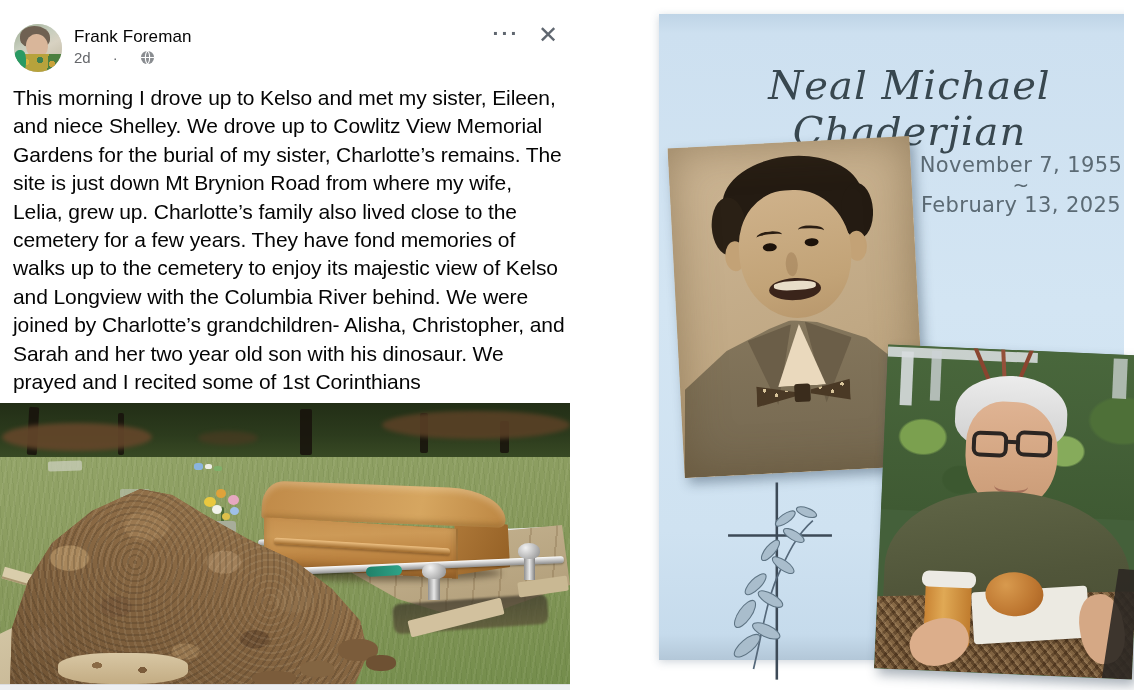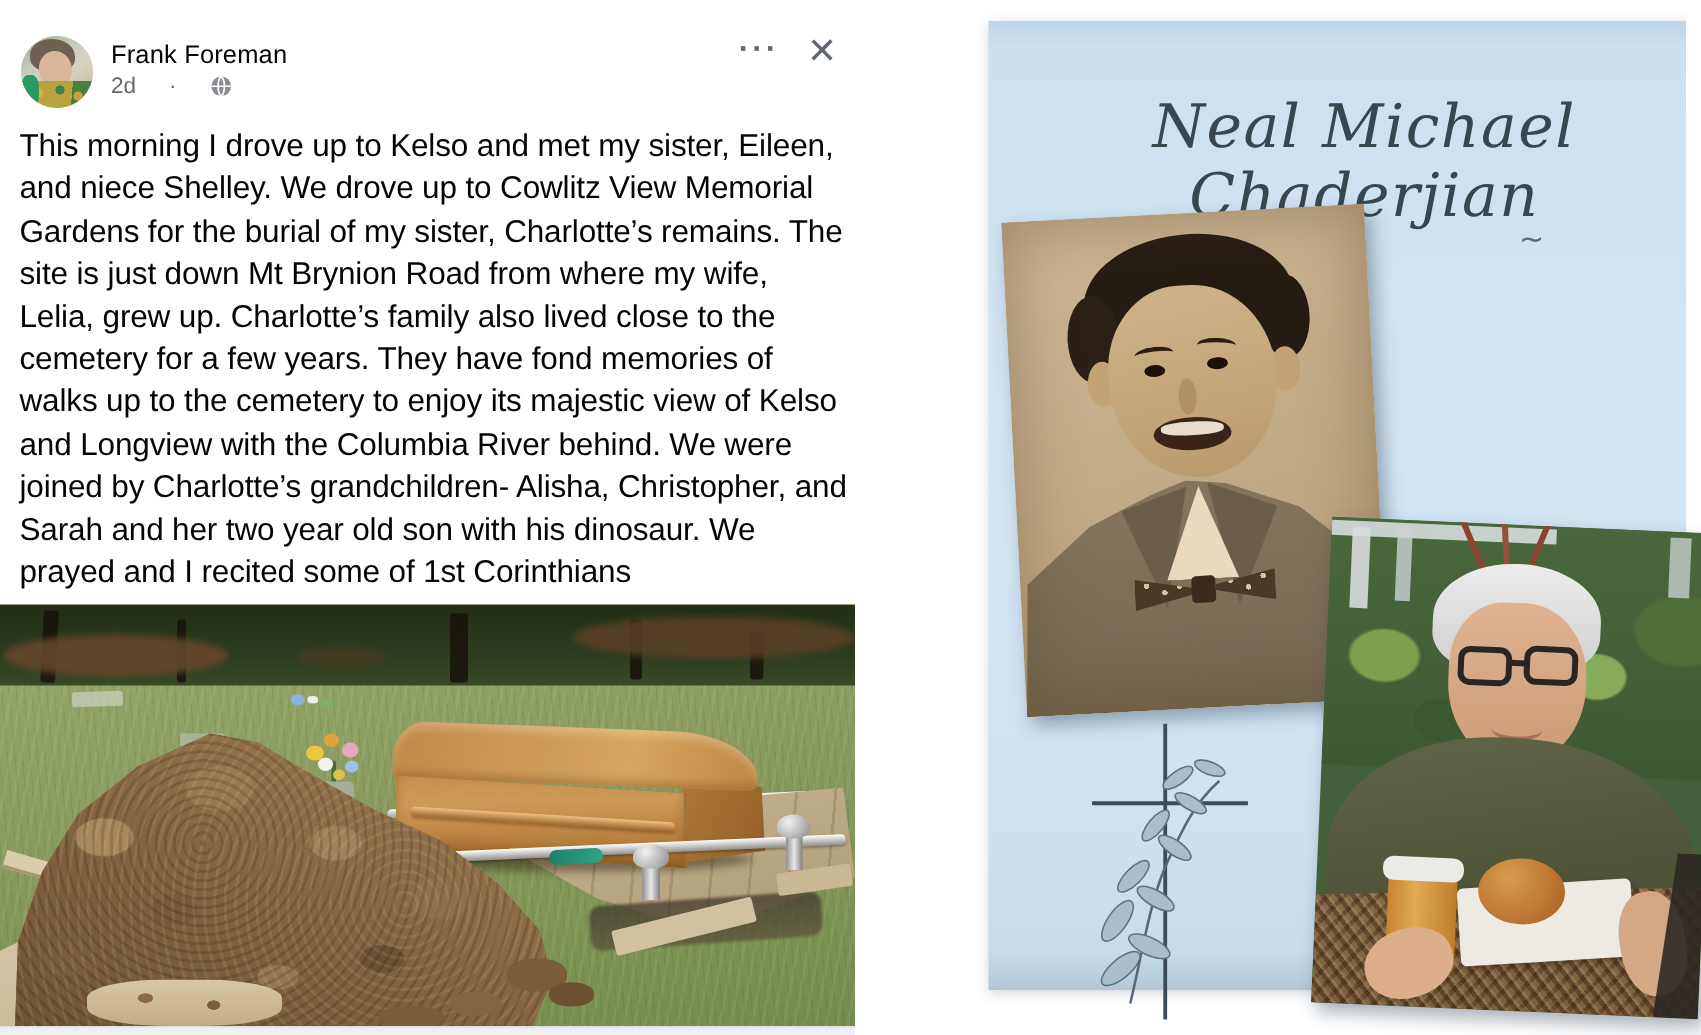--- a/index.html
+++ b/index.html
@@ -412,21 +412,23 @@
     <div class="bottom-strip"></div>
   </div>
 
   <div class="gap-col"></div>
 
   <div class="memorial-card">
 
     <div class="card-title">Neal Michael Chaderjian</div>
 
     <div class="card-dates">
+      <div class="d">November 7, 1955</div>
       <div class="sep">~</div>
+      <div class="d">February 13, 2025</div>
     </div>
 
     <div class="photo-child" title="Sepia portrait of a smiling boy in a suit jacket and patterned bow tie">
       <div class="cp-hair"></div>
       <div class="cp-hair-l"></div>
       <div class="cp-hair-r"></div>
       <div class="cp-ear-l"></div>
       <div class="cp-ear-r"></div>
       <div class="cp-face"></div>
       <div class="cp-brow-l"></div>

